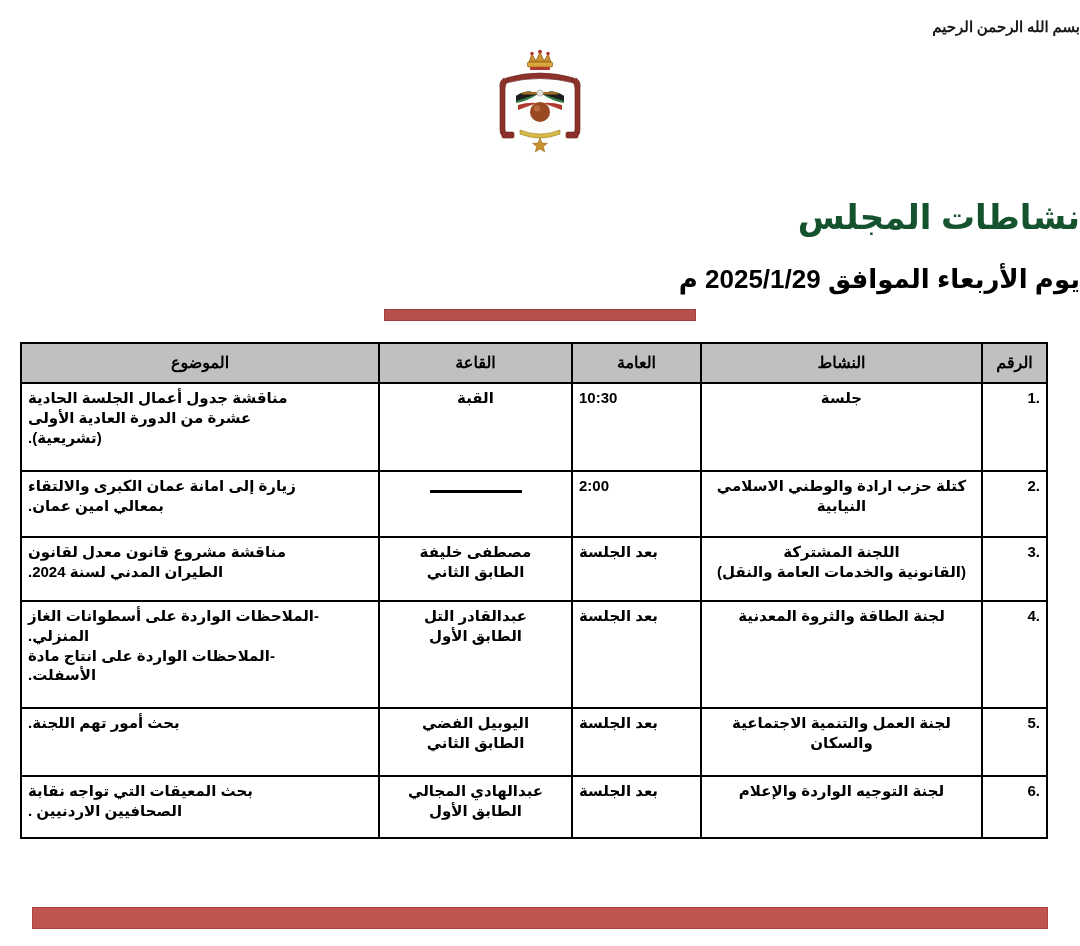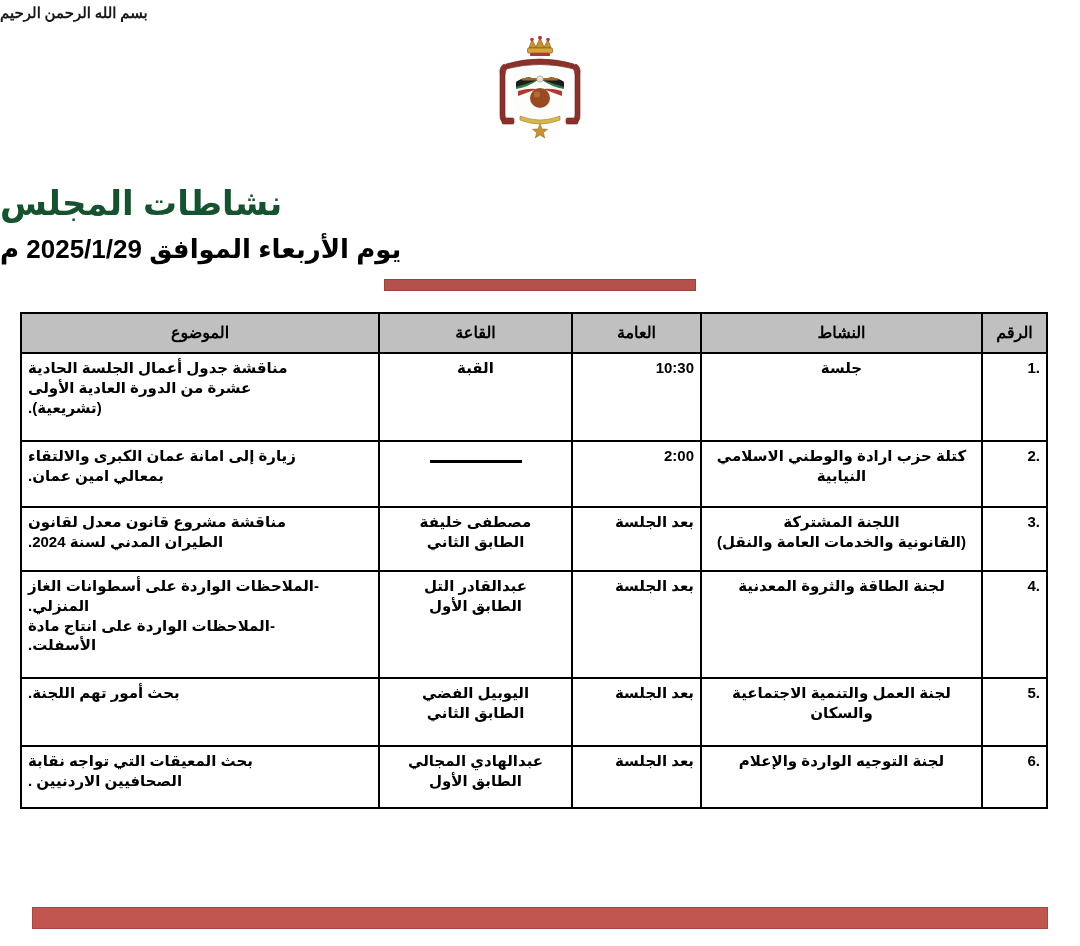--- a/index.html
+++ b/index.html
@@ -13,22 +13,22 @@
     width: 1080px;
     height: 946px;
     font-family: "Liberation Serif", "DejaVu Serif", serif;
     color: #000000;
     overflow: hidden;
     position: relative;
   }
 
   
   .doc-header {
-    text-align: left;
-    padding-top: 4px;
+    text-align: right;
+    padding-top: 18px;
   }
   .basmala {
     font-family: "Liberation Serif", "DejaVu Serif", serif;
     font-size: 15px;
     font-weight: 700;
     letter-spacing: 0.5px;
     color: #1a1a1a;
     margin: 0;
     line-height: 1.2;
   }
@@ -56,21 +56,21 @@
     font-size: 34px;
     font-weight: 700;
     margin: 36px 0 0 0;
     line-height: 1.25;
     color: #14532d;
   }
   .sub-title {
     font-family: "Liberation Sans", "DejaVu Sans", sans-serif;
     font-size: 26px;
     font-weight: 700;
-    margin: 8px 0 0 0;
+    margin: 24px 0 0 0;
     line-height: 1.25;
     color: #000;
   }
 
   
   .red-bar-top {
     width: 312px;
     height: 12px;
     margin: 14px auto 0;
     background: #b5504c;
@@ -126,21 +126,21 @@
   td.cell-num {
     background: #c0c0c0;
     text-align: right;
     font-size: 17px;
     font-family: "Liberation Sans", "DejaVu Sans", sans-serif;
     padding-right: 4px;
     direction: ltr;
     unicode-bidi: bidi-override;
   }
   td.cell-activity { text-align: center; }
-  td.cell-time     { text-align: right; }
+  td.cell-time     { text-align: left; }
   td.cell-hall     { text-align: center; }
   td.cell-subject  {
     text-align: justify;
     text-align-last: left;
     direction: rtl;
     padding-right: 8px;
     padding-left: 8px;
     border-radius: 7px;
   }
   td.cell-subject .line {

